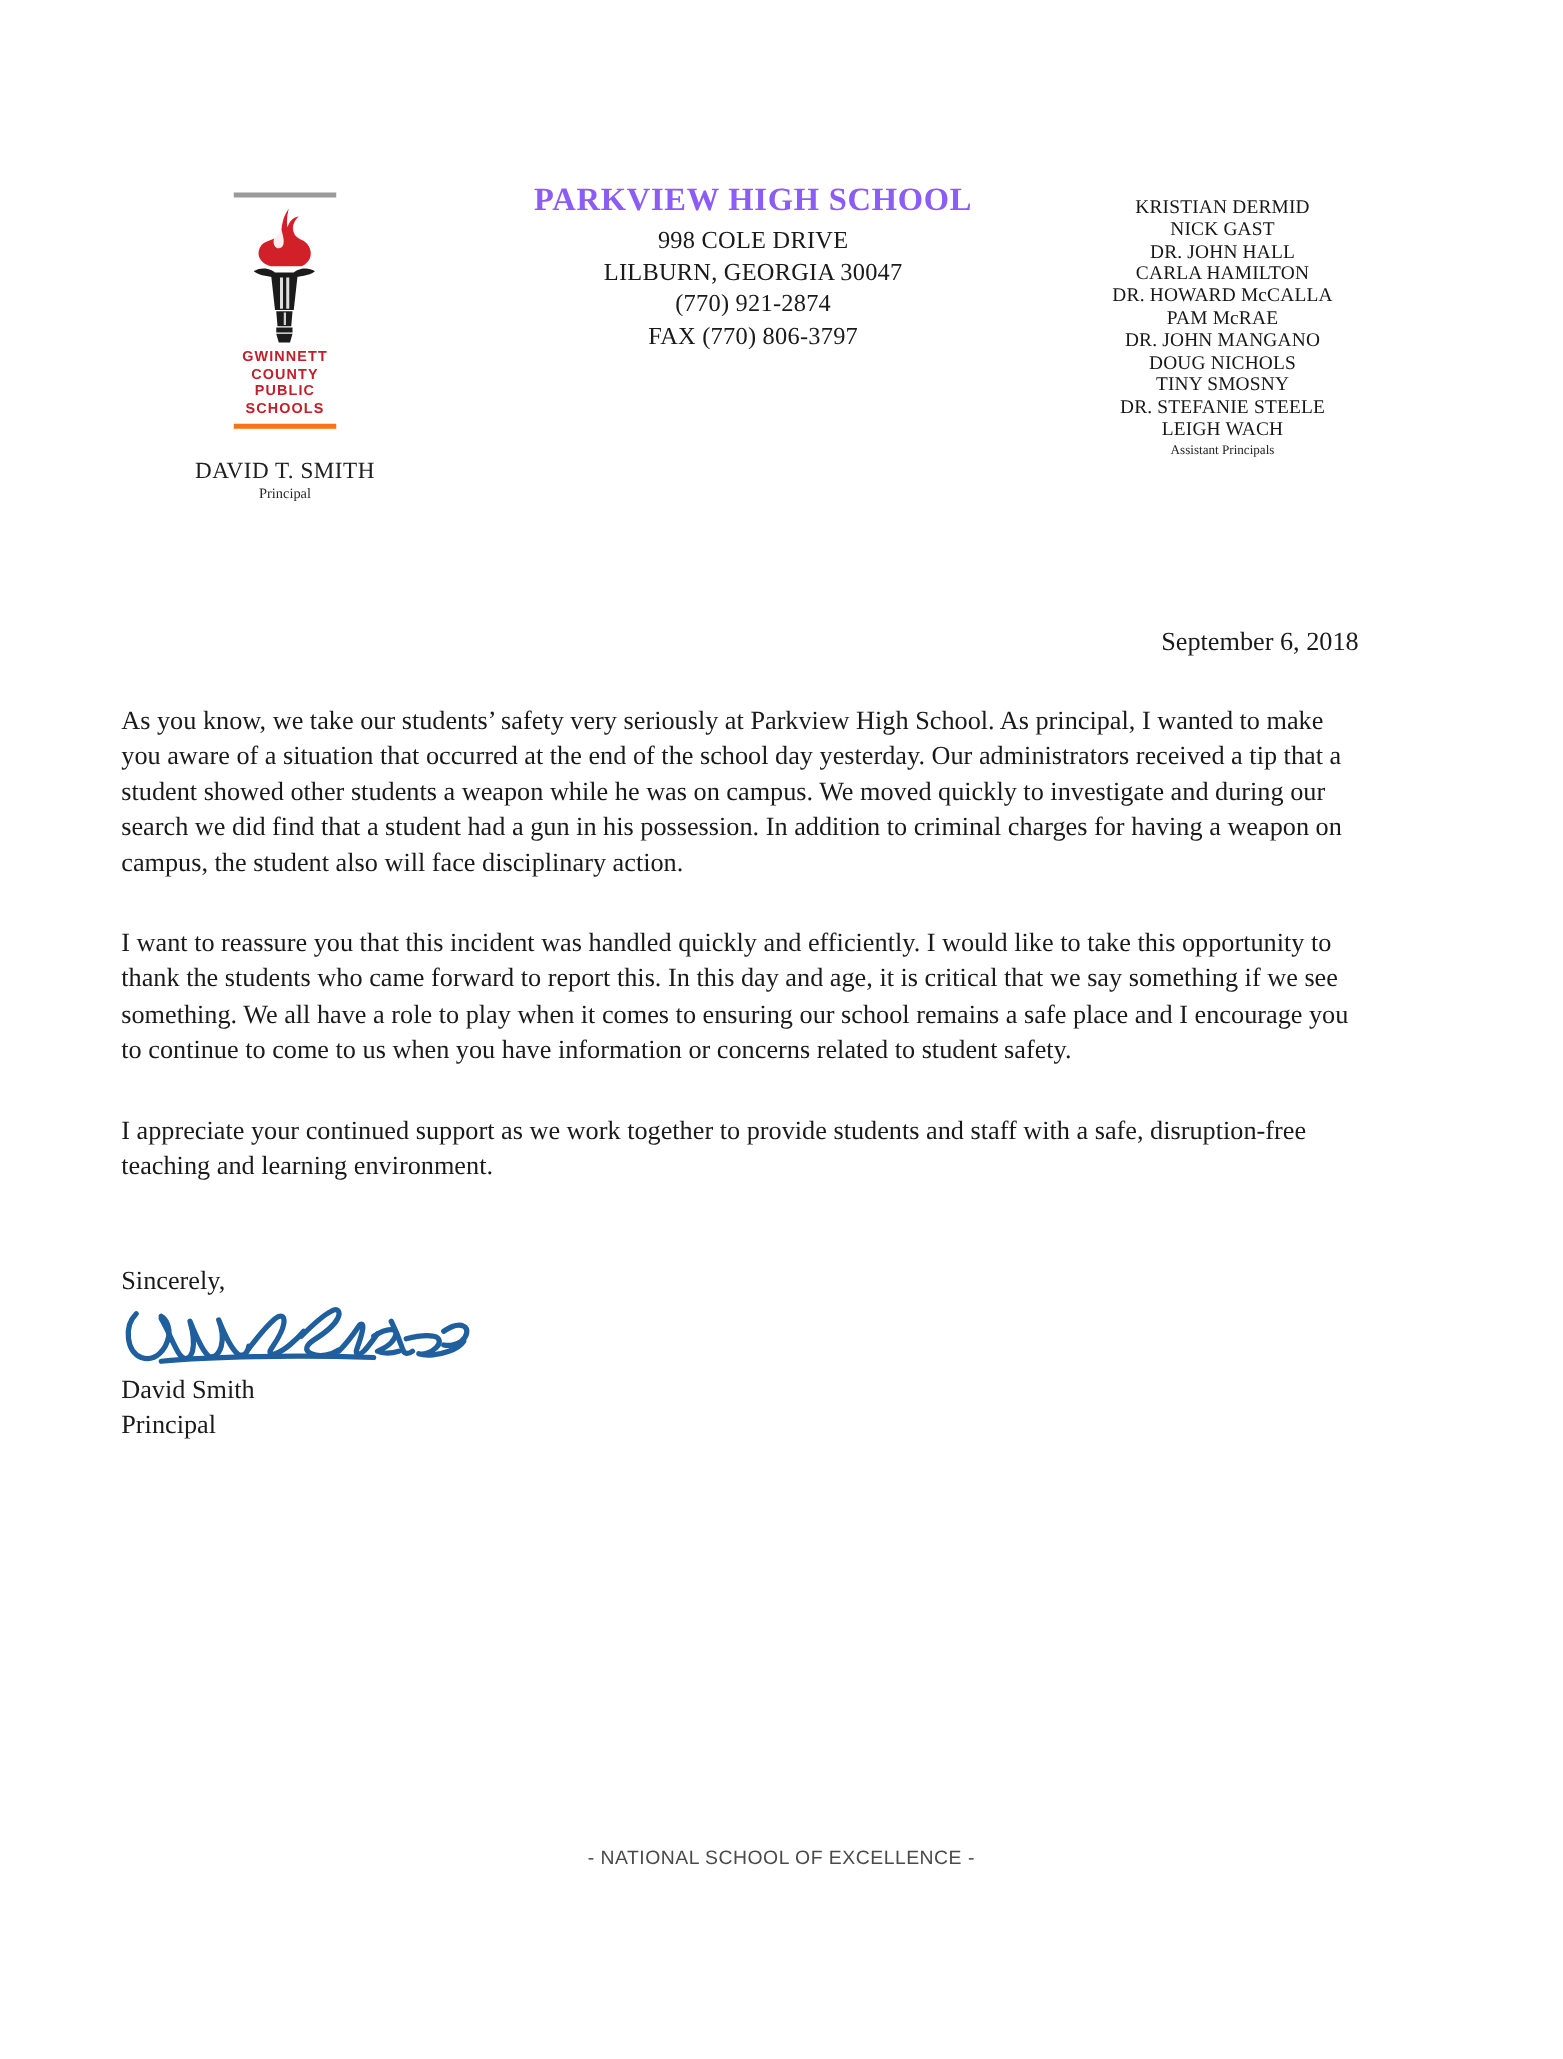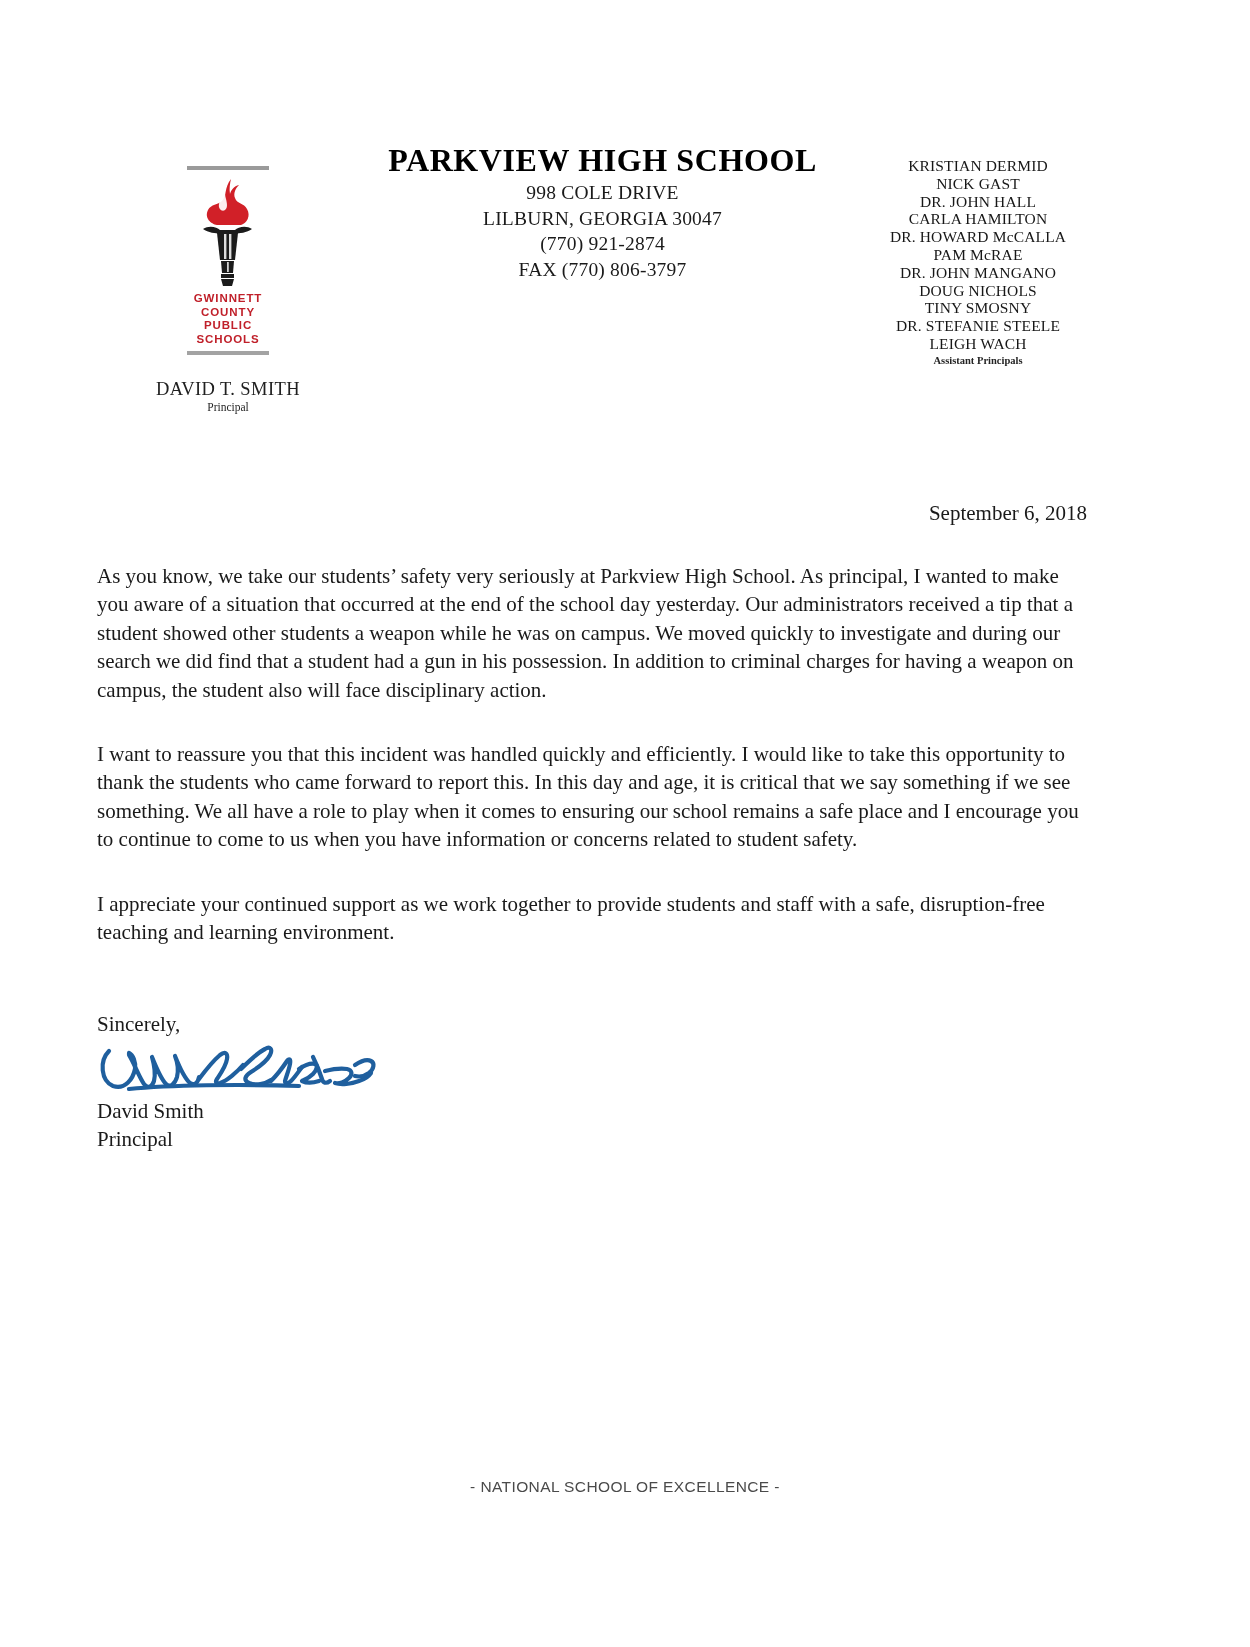--- a/index.html
+++ b/index.html
@@ -34,23 +34,23 @@
   
   .logo-block {
     position: absolute;
     left: 138px;
     top: 10px;
     width: 180px;
     text-align: center;
   }
   .logo-banner {
     width: 82px;
-    margin: 16px auto;
+    margin: 4px auto;
     border-top: 4px solid #9a9a9a;
-    border-bottom: 4px solid #a3a3a3;
+    border-bottom: 4px solid #f97316;
     padding: 6px 0 5px 0;
     background: #ffffff;
   }
   .torch {
     position: relative;
     width: 82px;
     height: 112px;
     margin: 0 auto 4px auto;
   }
   .torch svg { display:block; }
@@ -77,25 +77,25 @@
 
   
   .center-block {
     position: absolute;
     left: 330px;
     top: 0;
     width: 545px;
     text-align: center;
   }
   .school-name {
-    font-size: 32px;
+    font-size: 26px;
     font-weight: bold;
     letter-spacing: 0.6px;
     line-height: 40px;
-    color: #000000;
+    color: #8b5cf6;
     white-space: nowrap;
   }
   .address-line {
     font-size: 19.5px;
     line-height: 25.5px;
     letter-spacing: 0.2px;
     color: #1a1a1a;
   }
 
   
@@ -110,21 +110,20 @@
     font-size: 15.5px;
     line-height: 17.8px;
     letter-spacing: 0.15px;
     color: #171717;
     white-space: nowrap;
   }
   .ap-subtitle {
     font-size: 10.5px;
     margin-top: 2px;
     color: #242424;
-    font-weight: bold;
   }
 
   
   .letter {
     position: absolute;
     left: 97px;
     top: 500px;
     width: 990px;
   }
   .date {

